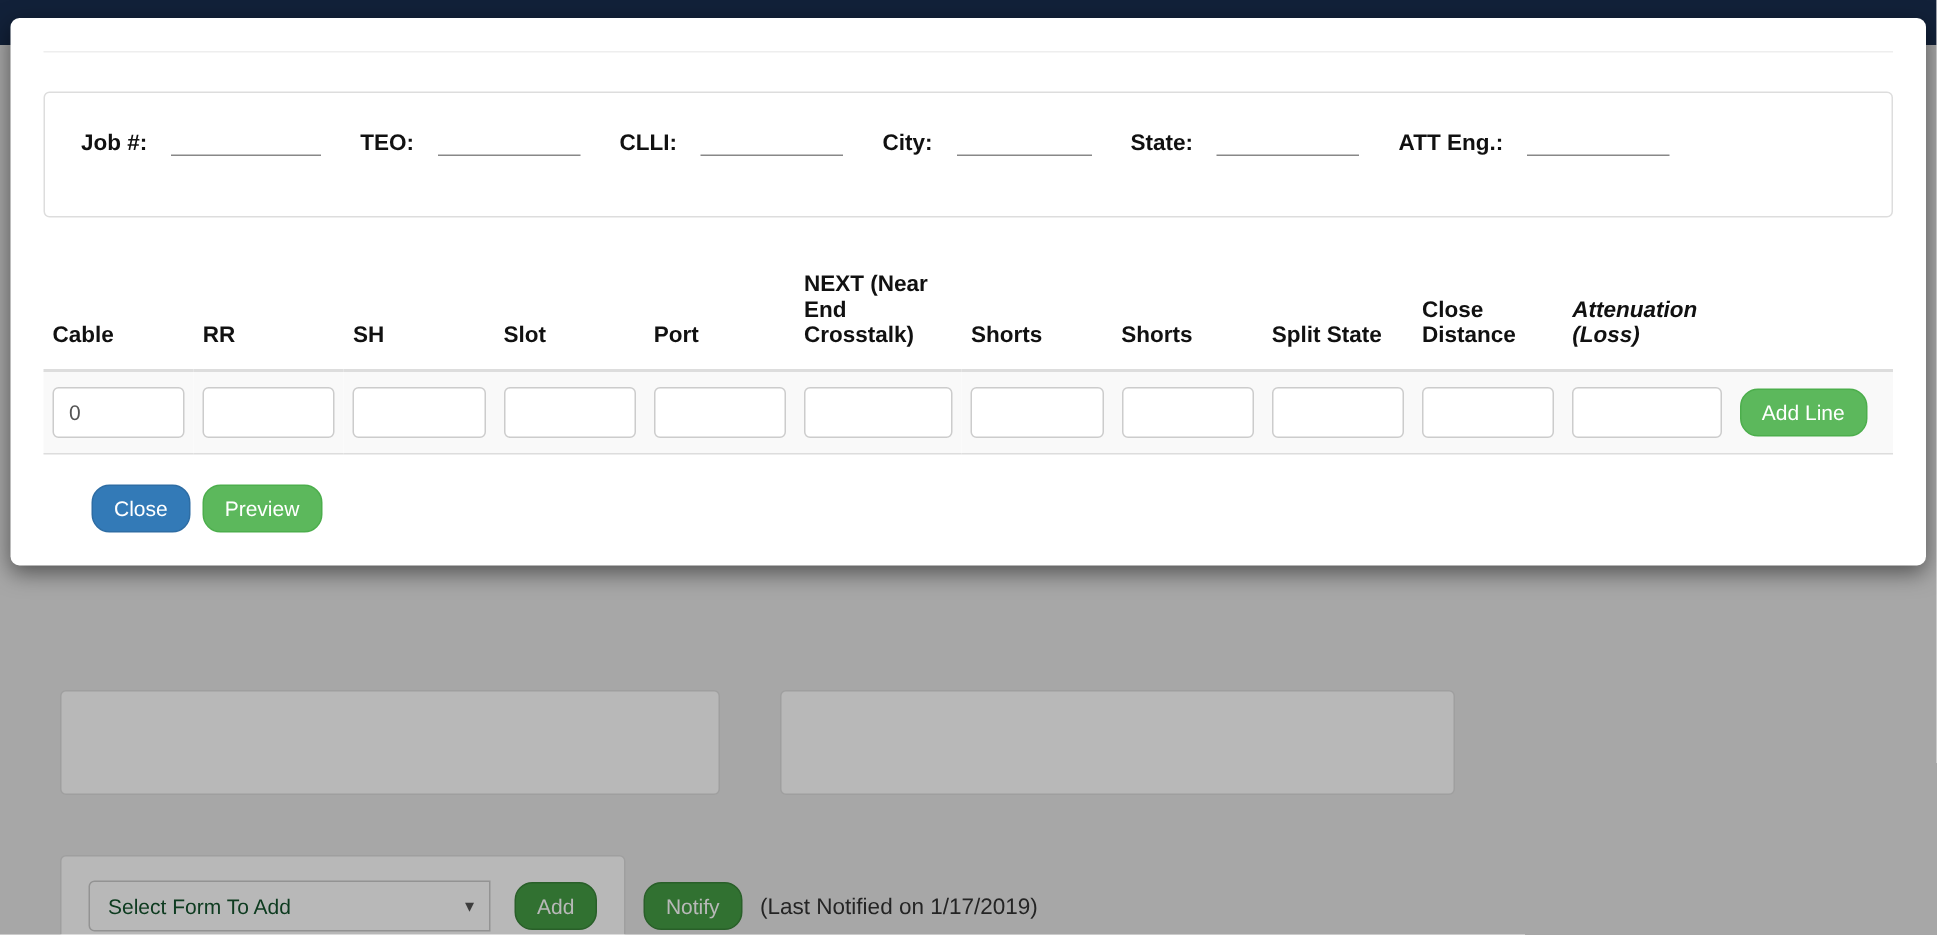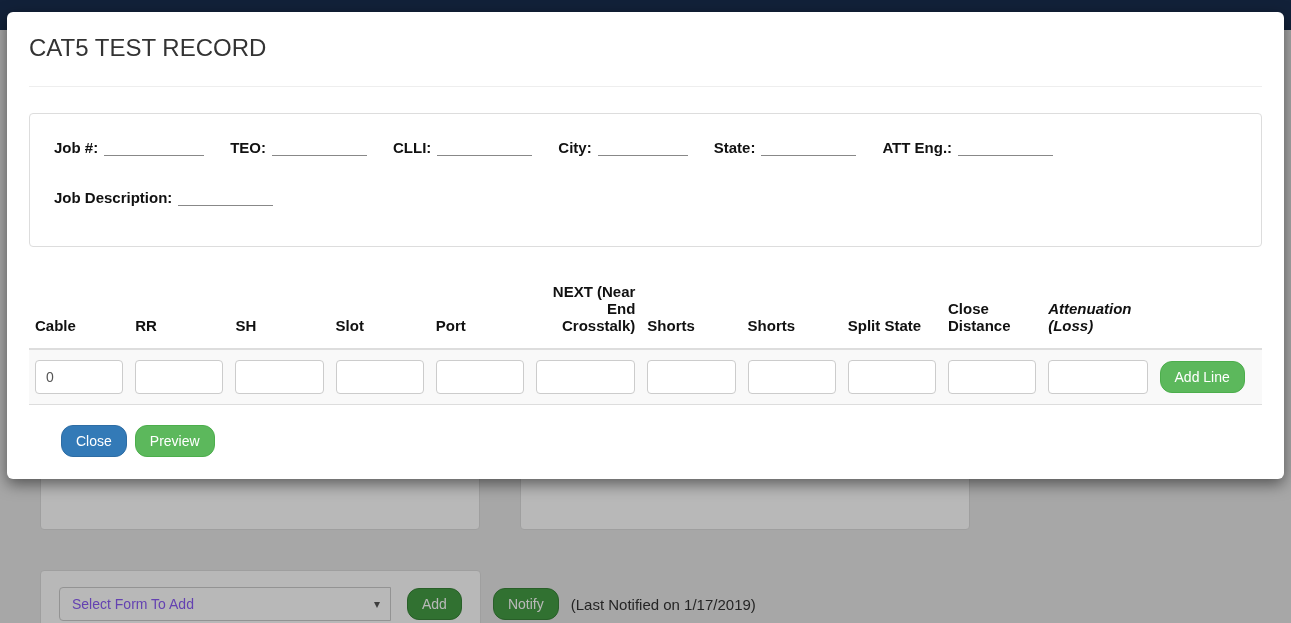--- a/index.html
+++ b/index.html
@@ -34,28 +34,28 @@
     .bg-panel {
       background: #fff;
       border: 1px solid #ddd;
       border-radius: 4px;
       height: 70px;
       flex: 1;
     }
     .bg-panel.left { width: 440px; flex: none; }
     .bg-panel.right { width: 450px; flex: none; }
     .bg-select {
-      width: 332px;
+      width: 268px;
       height: 34px;
       border: 1px solid #ccc;
       border-radius: 4px 0 0 4px;
       background: #fff;
       padding: 0 26px 0 12px;
       font-size: 14px;
-      color: #8b5cf6;
+      color: #14532d;
       vertical-align: middle;
       position: relative;
       display: inline-flex;
       align-items: center;
     }
     .bg-select::after {
       content: "▾";
       position: absolute;
       right: 10px;
       color: #555;
@@ -129,21 +129,21 @@
       display: flex;
       flex-wrap: wrap;
       gap: 30px 26px;
       align-items: flex-end;
       font-size: 15px;
       font-weight: 700;
     }
     .field-group {
       display: inline-flex;
       align-items: flex-end;
-      gap: 6px;
+      gap: 16px;
     }
     .field-label {
       font-weight: 700;
       color: #111;
     }
     .underline-input {
       border: none;
       border-bottom: 1px solid #888;
       height: 20px;
       min-width: 80px;
@@ -184,21 +184,21 @@
       padding: 0 10px;
       font-size: 14px;
       color: #555;
       background: #fff;
     }
     .col-cable { width: 90px; }
     .col-rr { width: 90px; }
     .col-sh { width: 90px; }
     .col-slot { width: 90px; }
     .col-port { width: 90px; }
-    .col-next { width: 100px; text-align: right; }
+    .col-next { width: 100px; }
     .col-opens { width: 90px; }
     .col-shorts { width: 90px; }
     .col-split { width: 90px; }
     .col-splitd { width: 90px; }
     .col-atten { width: 100px; font-style: italic; }
     .col-action { width: 96px; }
     .btn-success {
       background: #5cb85c;
       border-color: #4cae4c;
       color: #fff;
@@ -233,21 +233,20 @@
       <button class="btn btn-green-dark">Add</button>
     </div>
     <button class="btn btn-green-dark">Notify</button>
     <span class="last-notified">(Last Notified on 1/17/2019)</span>
   </div>
 </div>
 
 <div class="overlay"></div>
 
 <div class="modal">
-  <div class="modal-title">CAT5 TEST RECORD</div>
   <hr>
 
   <div class="header-panel">
     <div class="header-row">
       <span class="field-group">
         <span class="field-label">Job #:</span>
         <input class="underline-input w-100" value="" style="">
       </span>
       <span class="field-group">
         <span class="field-label">TEO:</span>
@@ -260,24 +259,20 @@
       <span class="field-group">
         <span class="field-label">City:</span>
         <input class="underline-input w-90" value="" style="">
       </span>
       <span class="field-group">
         <span class="field-label">State:</span>
         <input class="underline-input w-95" value="" style="">
       </span>
       <span class="field-group">
         <span class="field-label">ATT Eng.:</span>
-        <input class="underline-input w-95" value="" style="">
-      </span>
-      <span class="field-group">
-        <span class="field-label">Job Description:</span>
         <input class="underline-input w-95" value="" style="">
       </span>
     </div>
   </div>
 
   <div class="table-wrap">
     <table>
       <thead>
         <tr>
           <th class="col-cable">Cable</th>

